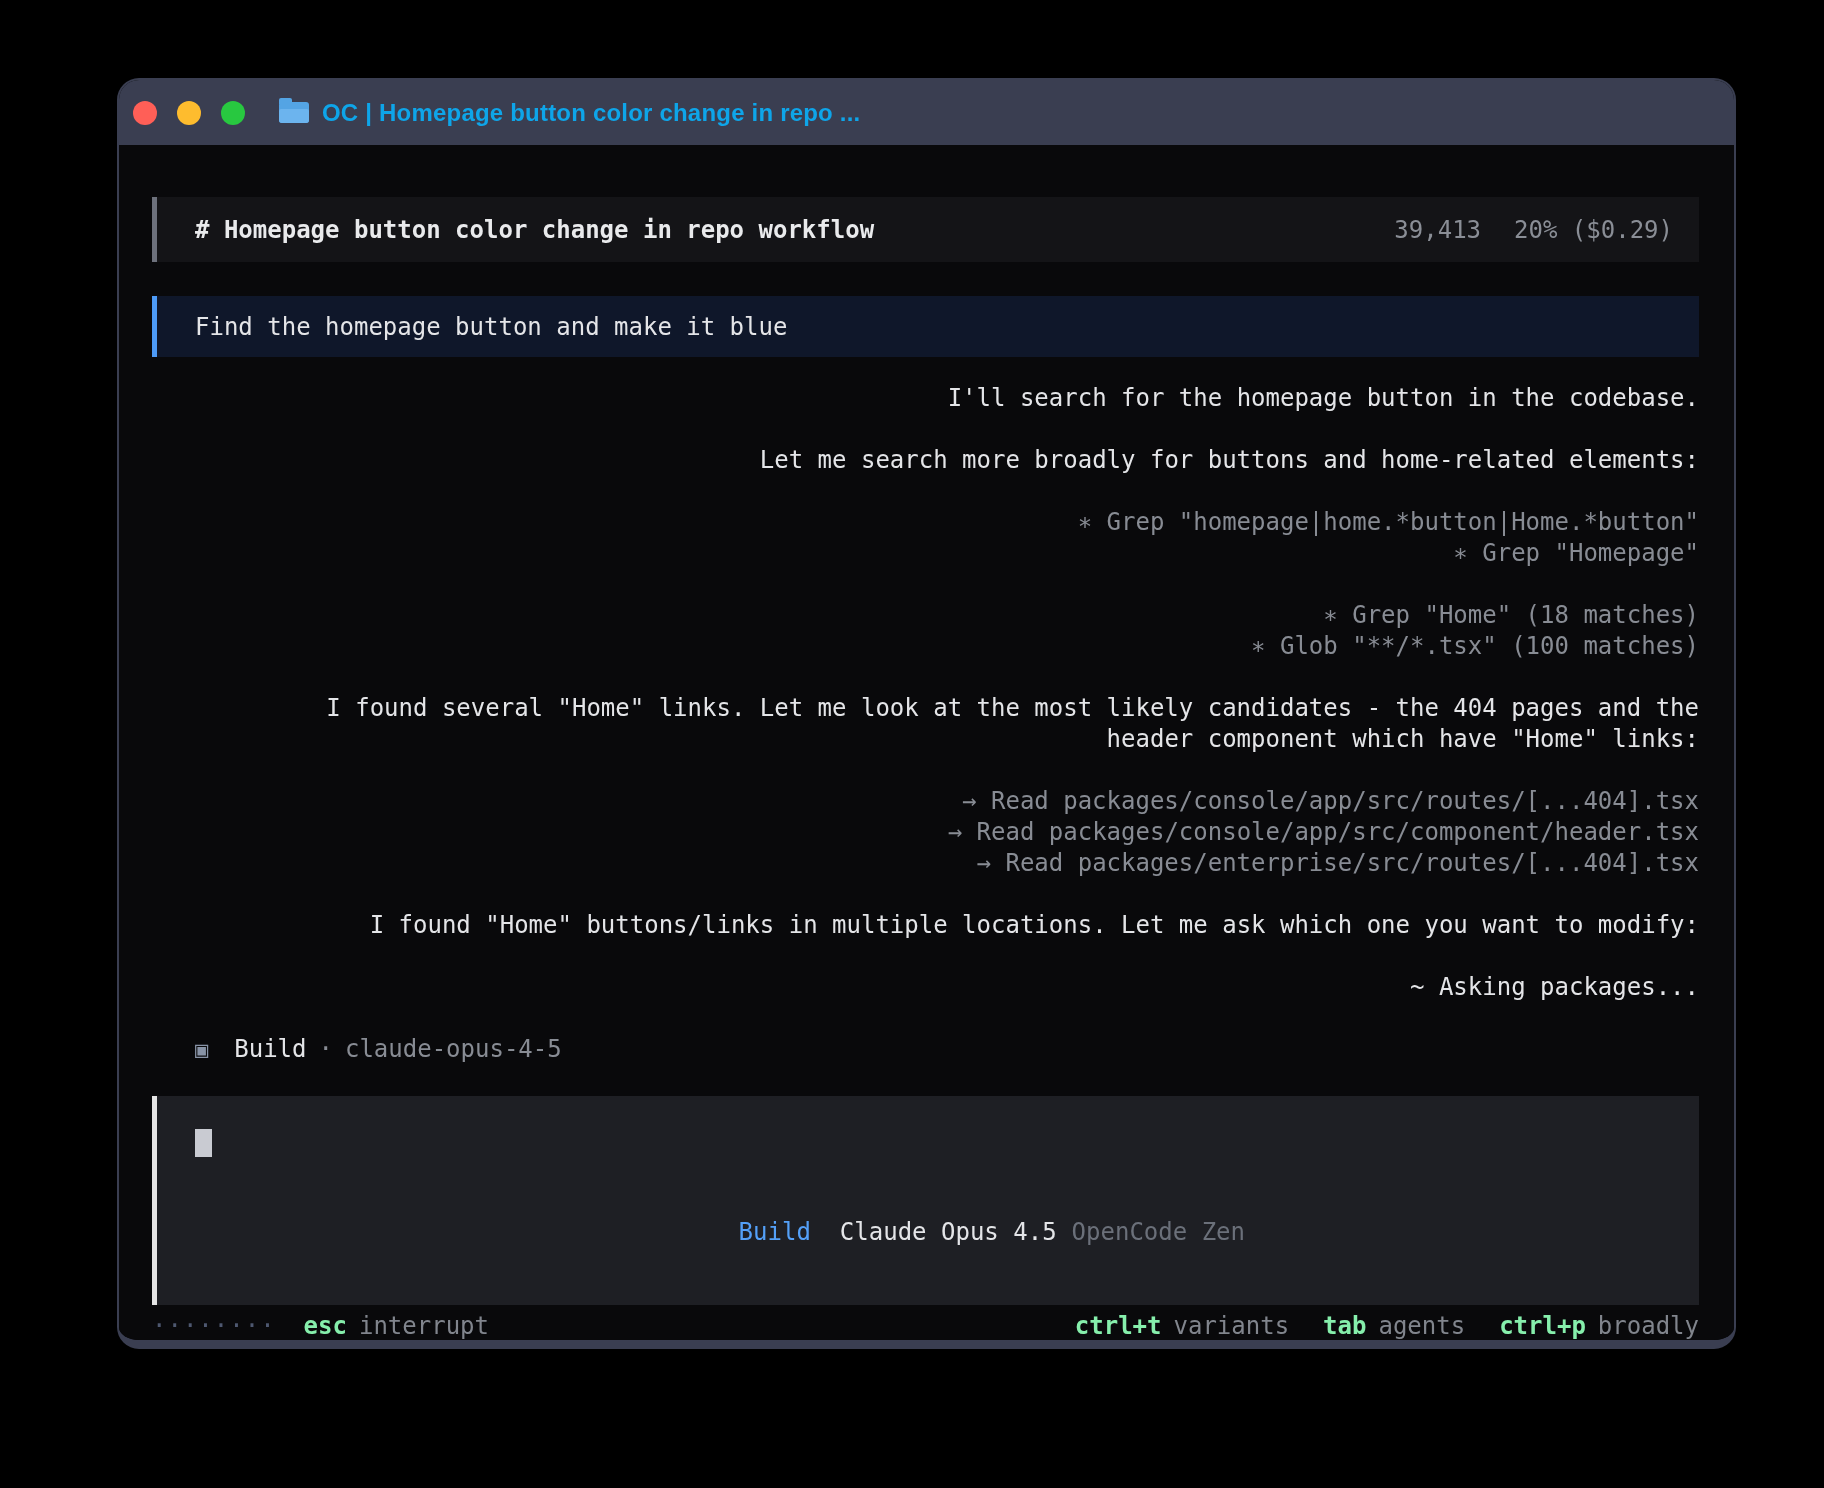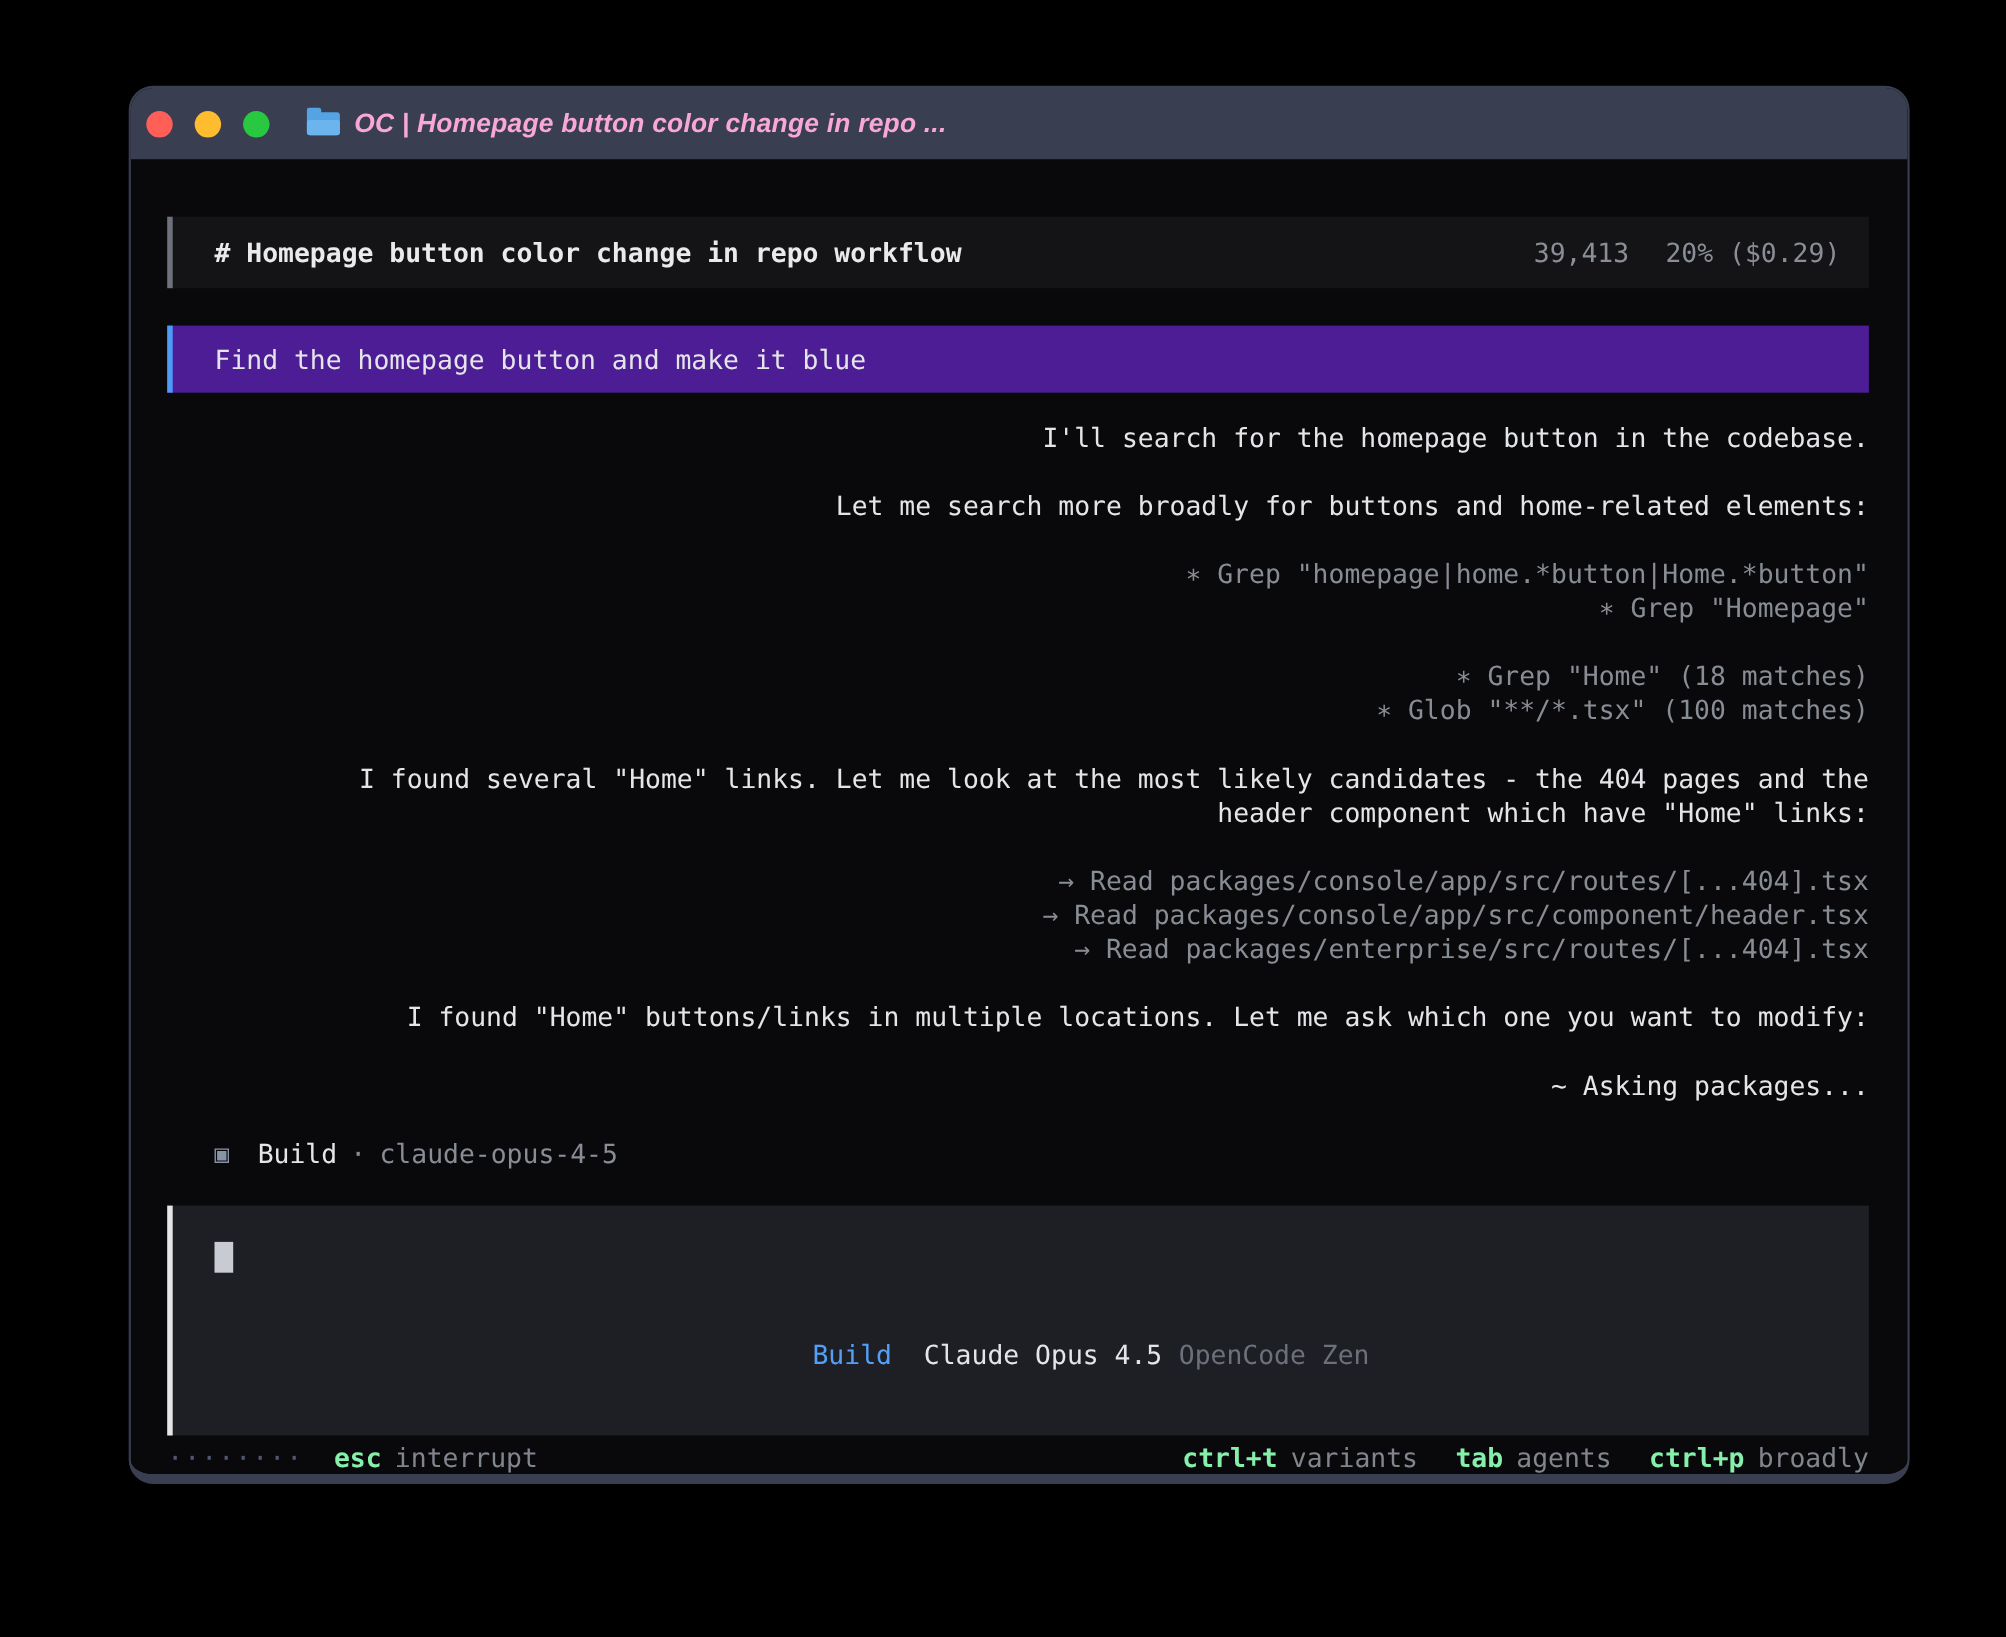--- a/index.html
+++ b/index.html
@@ -54,23 +54,22 @@
     position: absolute;
     left: 0; bottom: 0;
     width: 30px; height: 14px;
     background: #6cb4ee;
     border-radius: 2px 2px 3px 3px;
   }
   .window-title {
     margin-left: 13px;
     font-size: 24px;
     font-weight: bold;
-    color: #f9a8d4;
+    color: #0ea5e9;
     letter-spacing: 0.2px;
-    font-style: italic;
   }
 
   
   .content {
     height: calc(100% - 65px);
     background: #09090b;
     padding: 52px 35px 0 33px;
     display: flex;
     flex-direction: column;
   }
@@ -91,21 +90,21 @@
     border-left: 5px solid #6d717c;
     justify-content: space-between;
     margin-bottom: 34px;
   }
   .header-title { font-size: 24px; font-weight: bold; color: #e9eaec; }
   .header-stats { font-size: 24px; color: #8a8e96; white-space: pre; }
   .header-stats .ctx { margin-left: 33px; }
 
   .user-block {
     height: 84px;
-    background: #4c1d95;
+    background: #0f172a;
     border-left: 5px solid #4d9bf8;
     margin-bottom: 26px;
   }
   .user-text { font-size: 24px; color: #e4e5e8; }
 
   .chat { padding-left: 43px; }
   .para { margin-bottom: 31px; }
   .line { white-space: pre; text-align: right; }
   .t-white { color: #e4e5e8; }
   .t-gray  { color: #888c94; }

